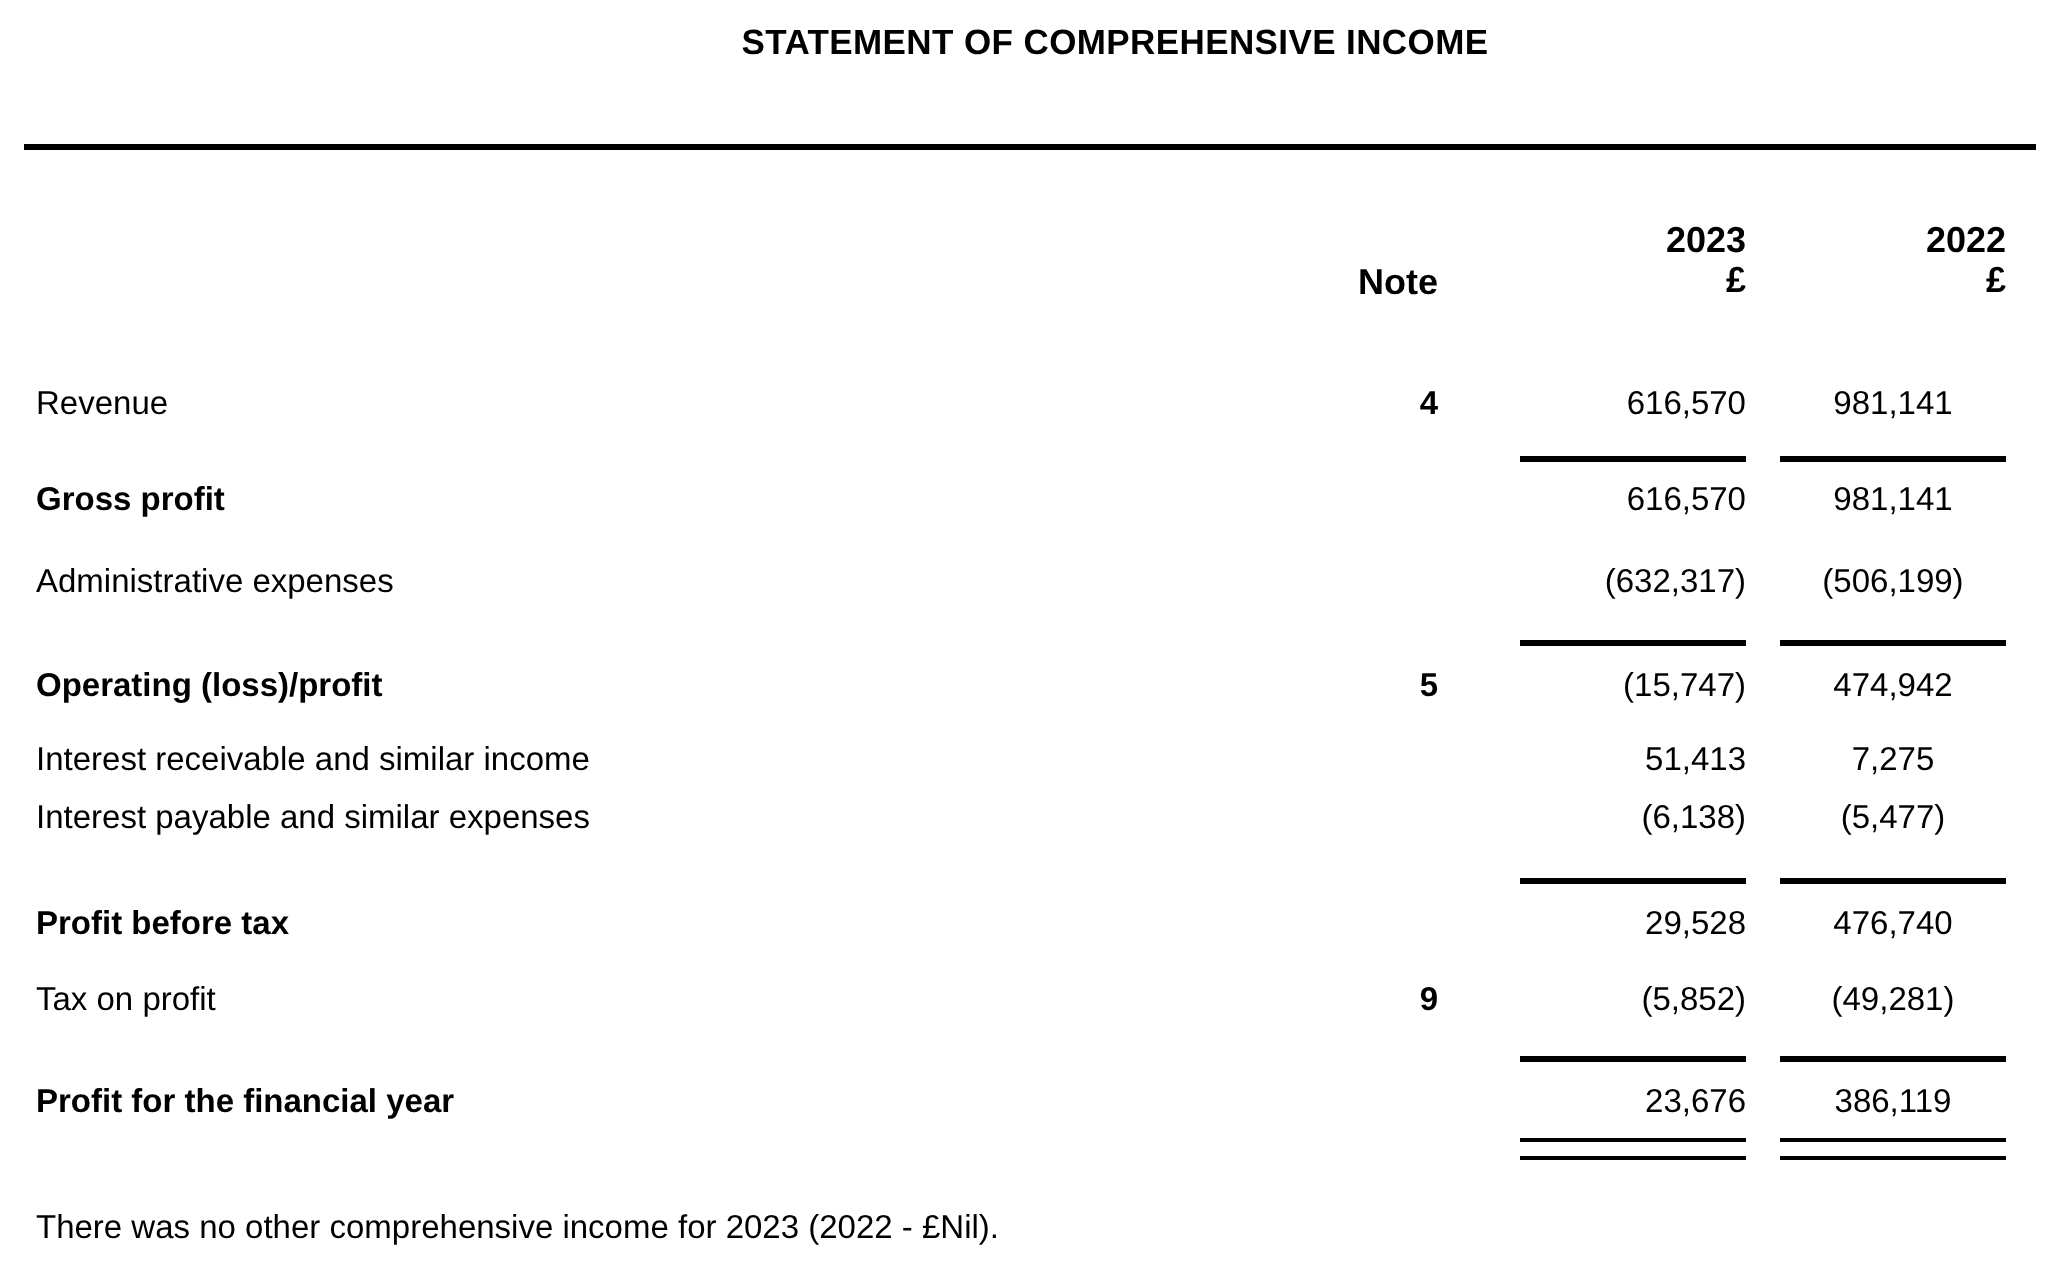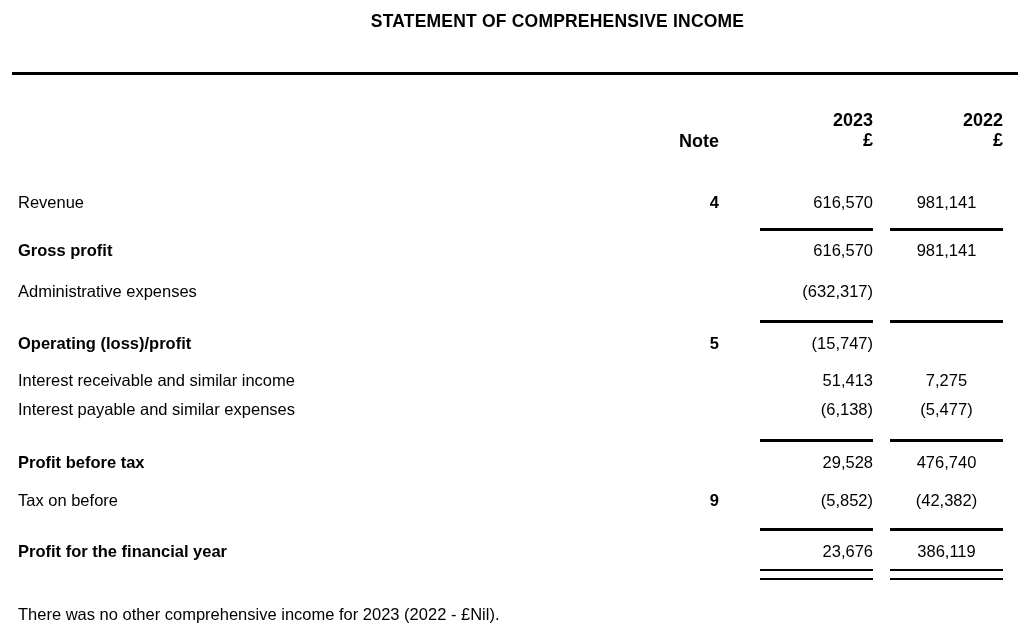--- a/index.html
+++ b/index.html
@@ -165,29 +165,31 @@
     <span class="label">Gross profit</span>
     <span class="note"></span>
     <span class="v2023">616,570</span>
     <span class="v2022">981,141</span>
   </div>
 
   <div class="row" style="top:279px">
     <span class="label">Administrative expenses</span>
     <span class="note"></span>
     <span class="v2023">(632,317)</span>
+    <span class="v2022">(506,199)</span>
   </div>
 
   <div class="rule c2023" style="top:320px"></div>
   <div class="rule c2022" style="top:320px"></div>
 
   <div class="row bold" style="top:331px">
     <span class="label">Operating (loss)/profit</span>
     <span class="note">5</span>
     <span class="v2023">(15,747)</span>
+    <span class="v2022">474,942</span>
   </div>
 
   <div class="row" style="top:368px">
     <span class="label">Interest receivable and similar income</span>
     <span class="note"></span>
     <span class="v2023">51,413</span>
     <span class="v2022">7,275</span>
   </div>
 
   <div class="row" style="top:397px">
@@ -201,24 +203,24 @@
   <div class="rule c2022" style="top:439px"></div>
 
   <div class="row bold" style="top:450px">
     <span class="label">Profit before tax</span>
     <span class="note"></span>
     <span class="v2023">29,528</span>
     <span class="v2022">476,740</span>
   </div>
 
   <div class="row" style="top:488px">
-    <span class="label">Tax on before</span>
+    <span class="label">Tax on profit</span>
     <span class="note">9</span>
     <span class="v2023">(5,852)</span>
-    <span class="v2022">(42,382)</span>
+    <span class="v2022">(49,281)</span>
   </div>
 
   <div class="rule c2023" style="top:528px"></div>
   <div class="rule c2022" style="top:528px"></div>
 
   <div class="row bold" style="top:539px">
     <span class="label">Profit for the financial year</span>
     <span class="note"></span>
     <span class="v2023">23,676</span>
     <span class="v2022">386,119</span>

